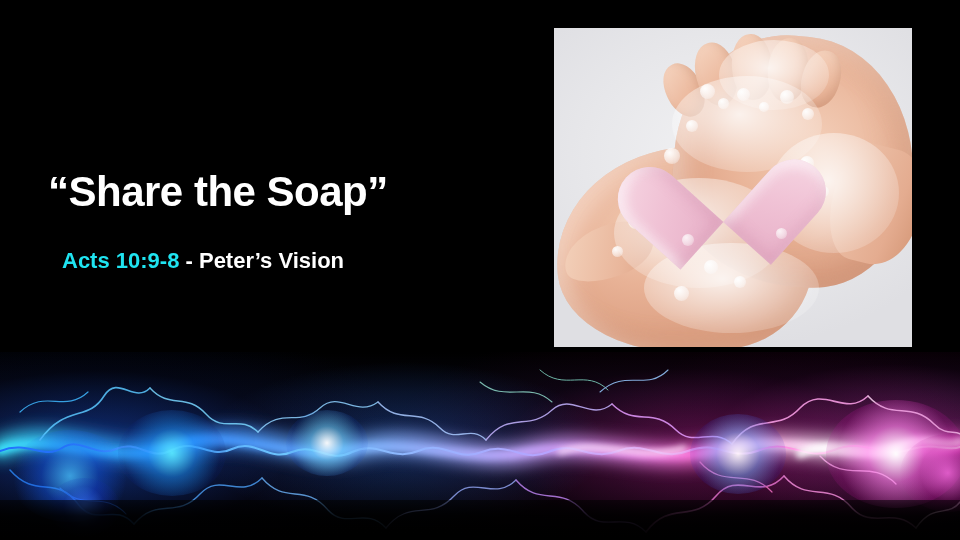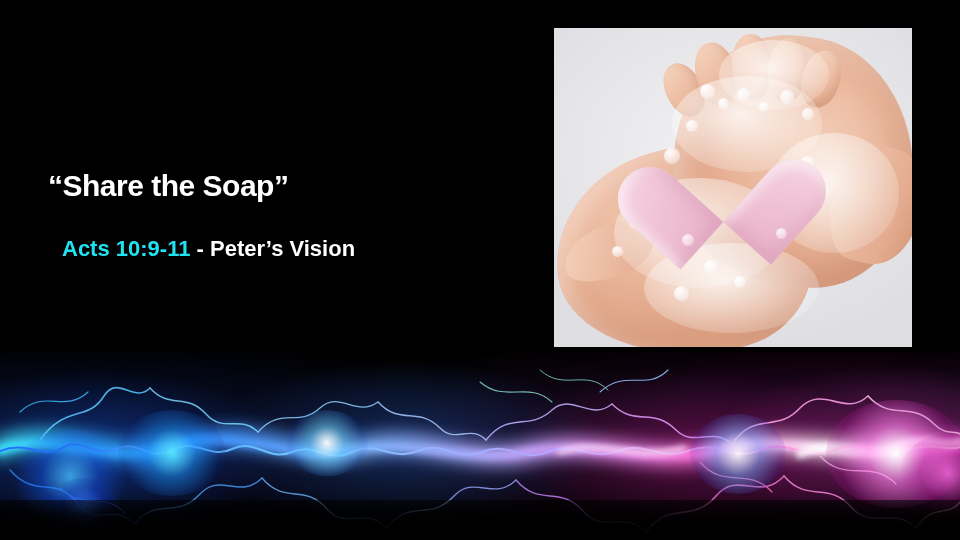--- a/index.html
+++ b/index.html
@@ -23,21 +23,21 @@
     background:#000000;
   }
 
   
   .title-block {
     position:absolute;
     left:48px; top:170px;
     width:480px;
   }
   .slide-title {
-    font-size:30px;
+    font-size:42px;
     font-weight:bold;
     color:#ffffff;
     letter-spacing:-0.5px;
     line-height:1.05;
     white-space:nowrap;
   }
   .slide-subtitle {
     margin-top:34px;
     margin-left:14px;
     font-size:22px;
@@ -174,21 +174,21 @@
 </head>
 <body>
 
 <div id="slide">
 
   <div class="upper"></div>
 
   <div class="title-block">
     <div class="slide-title">“Share the Soap”</div>
     <div class="slide-subtitle">
-      <span class="ref-accent">Acts 10:9-11</span><span class="ref-rest"> - </span><span class="ref-rest">Peter’s Vision</span>
+      <span class="ref-accent">Acts 10:9-8</span><span class="ref-rest"> - </span><span class="ref-rest">Peter’s Vision</span>
     </div>
   </div>
 
   <div class="photo-frame">
     <div class="photo-bg"></div>
 
     <div class="hand-left"></div>
     <div class="hand-left-thumb"></div>
     <div class="hand-right"></div>
     <div class="hand-right-wrist"></div>

